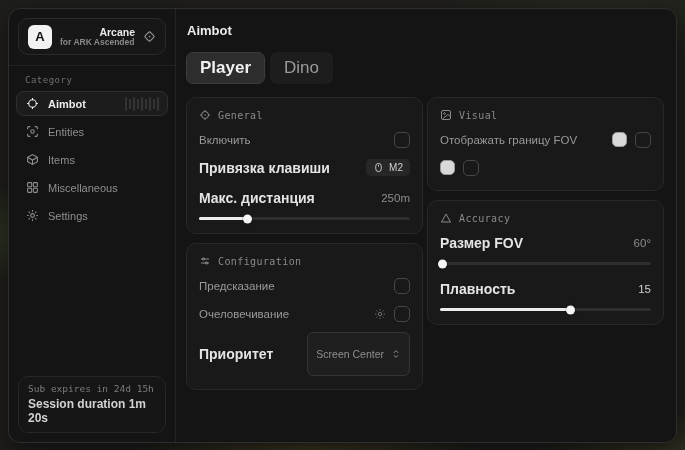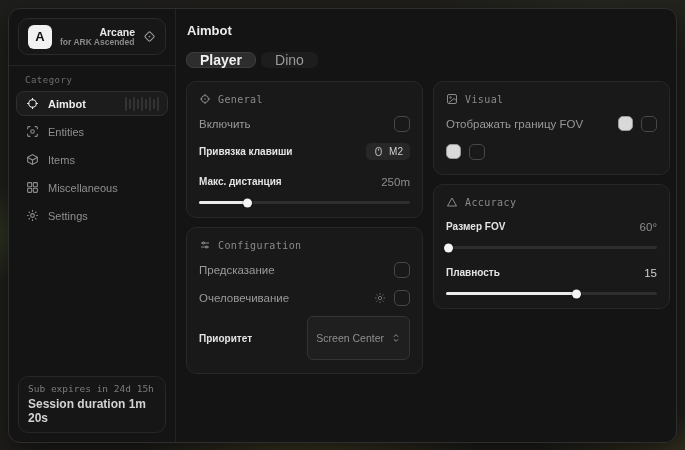--- a/index.html
+++ b/index.html
@@ -55,32 +55,32 @@
     margin:0 9px 9px 9px; border:1px solid #272727; border-radius:10px;
     padding:6px 10px 7px 9px; background:#161616;
   }
   .footer-line1 { font-family:"DejaVu Sans Mono", monospace; font-size:9.5px; color:#7c7c7c; margin-bottom:3px; }
   .footer-line2 { font-size:12px; font-weight:bold; color:#d2d2d2; }
   
   .main { flex:1; padding:12px 10px 0 10px; }
   .page-title { font-size:13px; font-weight:bold; color:#ececec; margin:2px 0 14px 1px; }
   .tabs { display:flex; gap:5px; margin-bottom:13px; }
   .tab {
-    height:16px; padding:0 13px; display:flex; align-items:center; border-radius:7px;
-    font-size:14px; color:#9a9a9a; background:#1d1d1d; cursor:pointer; border:1px solid transparent;
+    height:32px; padding:0 13px; display:flex; align-items:center; border-radius:7px;
+    font-size:17px; color:#9a9a9a; background:#1d1d1d; cursor:pointer; border:1px solid transparent;
   }
   .tab.active { background:#2d2d2d; border-color:#3d3d3d; color:#f0f0f0; font-weight:bold; }
-  .columns { display:flex; gap:10px; align-items:flex-start; }
+  .columns { display:flex; gap:4px; align-items:flex-start; }
   .col { display:flex; flex-direction:column; gap:9px; width:237px; }
   .card { background:#191919; border:1px solid #282828; border-radius:10px; padding:11px 12px 13px 12px; }
   .card-header { display:flex; align-items:center; gap:7px; color:#8a8a8a;
     font-family:"DejaVu Sans Mono", monospace; font-size:10px; letter-spacing:.4px; margin-bottom:4px; }
   .row { display:flex; align-items:center; justify-content:space-between; margin-top:9px; min-height:19px; }
   .lbl-dim { font-size:11.5px; color:#9a9a9a; }
-  .lbl-bright { font-size:10px; color:#e4e4e4; font-weight:bold; }
+  .lbl-bright { font-size:14px; color:#e4e4e4; font-weight:bold; }
   .val-dim { font-size:11.5px; color:#8d8d8d; }
   .val-bright { font-size:11.5px; color:#cfcfcf; }
   .checkbox { width:16px; height:16px; border:1.5px solid #474747; border-radius:5px; background:transparent; cursor:pointer; }
   .right-group { display:flex; align-items:center; gap:8px; }
   .swatch { width:15px; height:15px; border-radius:5px; border:1px solid #9a9a9a; cursor:pointer; }
   .keybind {
     display:flex; align-items:center; gap:5px; background:#272727; border-radius:5px;
     padding:3px 7px; color:#cfcfcf; font-size:10px; cursor:pointer;
   }
   .select {

